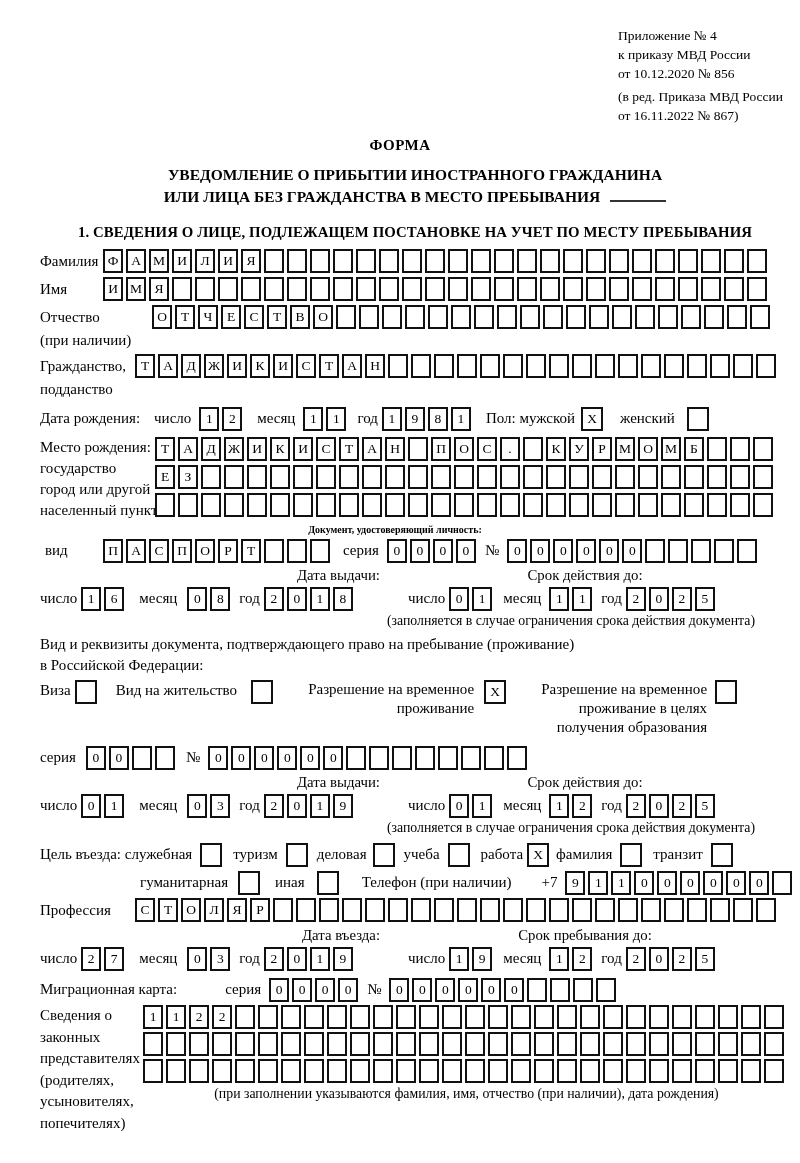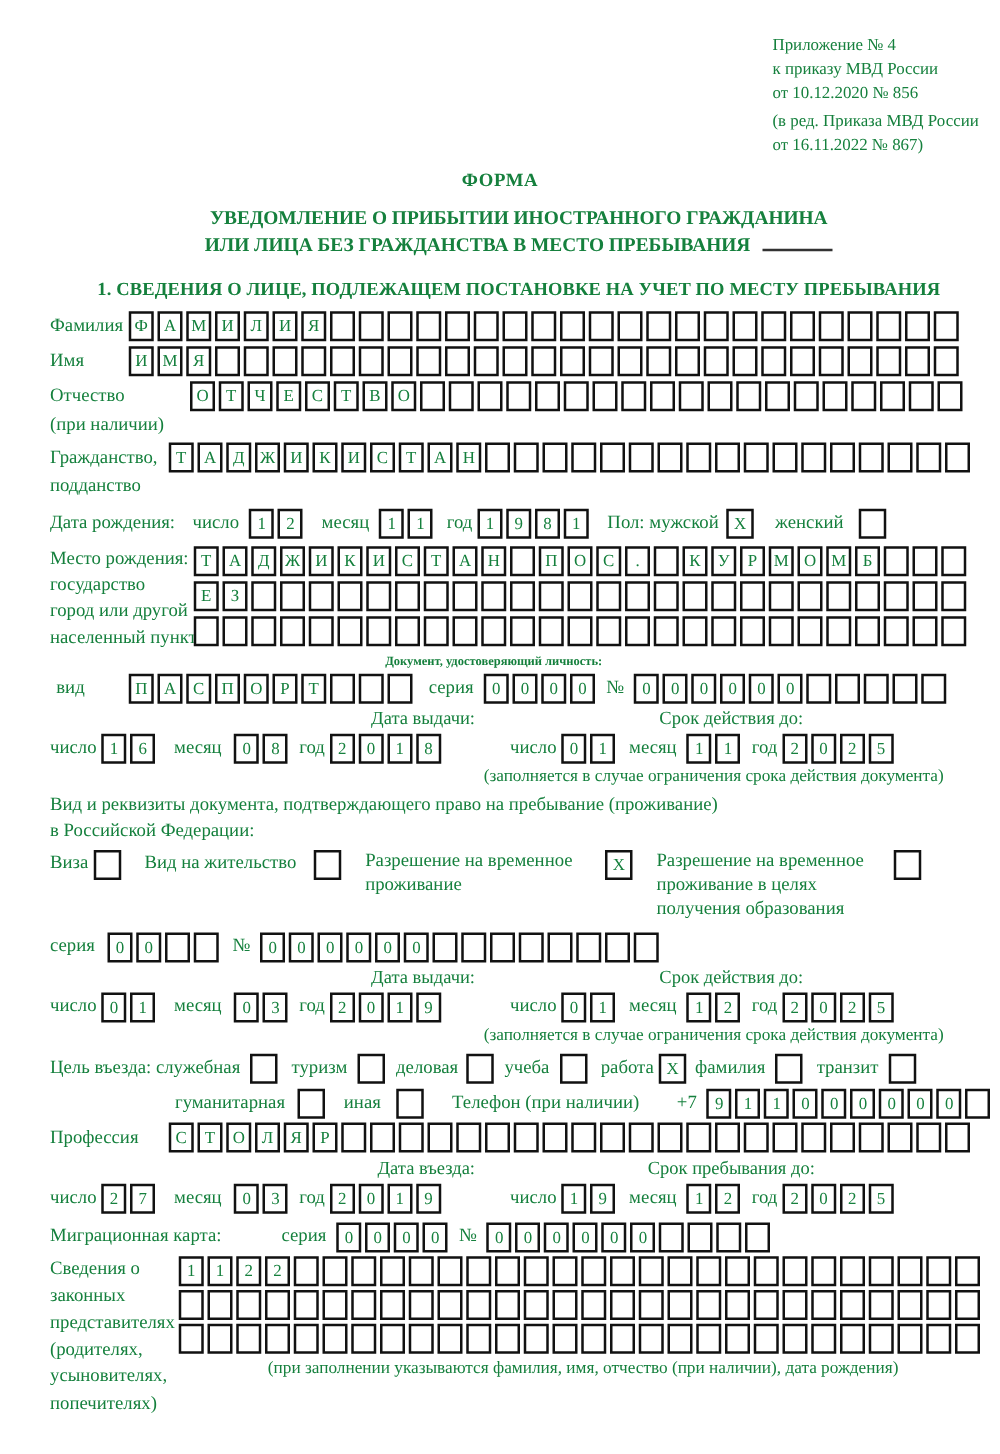--- a/index.html
+++ b/index.html
@@ -1,18 +1,18 @@
 <!DOCTYPE html>
 <html lang="ru"><head>
 <meta charset="utf-8">
 <style>
   html,body{margin:0;padding:0;background:#fff;}
   .page{
     position:relative;width:800px;height:1163px;box-sizing:border-box;
-    padding:26px 10px 0 40px;overflow:hidden;background:#fff;color:#15803d;
+    padding:26px 10px 0 40px;overflow:hidden;background:#fff;color:#000000;
     font-family:"Liberation Serif","DejaVu Serif",serif;font-size:15px;
   }
   .hdr{margin-left:578px;font-size:13.5px;line-height:19px;white-space:nowrap;}
   .hdr .sub{margin-top:4px;}
   .forma{margin:12px 30px 0 0;text-align:center;font-weight:bold;font-size:15px;letter-spacing:.5px;}
   .title{margin-top:10px;text-align:center;font-weight:bold;font-size:15.5px;line-height:22px;white-space:nowrap;}
   .uline{display:inline-block;width:56px;border-bottom:2px solid #333;margin-left:10px;vertical-align:baseline;}
   .sec{margin-top:16px;text-align:center;font-weight:bold;font-size:14.8px;white-space:nowrap;letter-spacing:.1px;}
   .frow{display:flex;align-items:flex-start;margin-top:3px;}
   .vcen{align-items:center;}
@@ -34,21 +34,21 @@
   .dochead{margin-top:3px;text-align:center;font-weight:bold;font-size:10px;margin-right:40px;}
   .half-labels{display:flex;margin-top:4px;}
   .half-labels .lh{width:340px;text-align:right;font-size:14.8px;}
   .half-labels .rh{flex:1;text-align:center;font-size:14.8px;}
   .dates{display:flex;align-items:center;margin-top:2px;}
   .dates .leftgrp{display:flex;align-items:center;width:350px;}
   .dates .rightgrp{display:flex;align-items:center;margin-left:18px;}
   .note{margin:1px 35px 0 0;text-align:right;font-size:13.8px;line-height:17px;}
   .plain{margin-top:6px;line-height:19px;}
   .opts{display:flex;align-items:flex-start;margin-top:5px;}
-  .opt-txt{text-align:left;line-height:19px;}
+  .opt-txt{text-align:right;line-height:19px;}
   .opt-w{width:182px;}
   .legal{display:flex;align-items:flex-start;margin-top:3px;}
   .legal .llabels{width:103px;line-height:21.5px;}
   .legal .lrows{flex:1;}
   .legal .lrows .boxes{margin-bottom:3px;}
   .bottom-note{text-align:center;font-size:13.8px;margin-top:3px;}
 </style>
 </head>
 <body>
 

